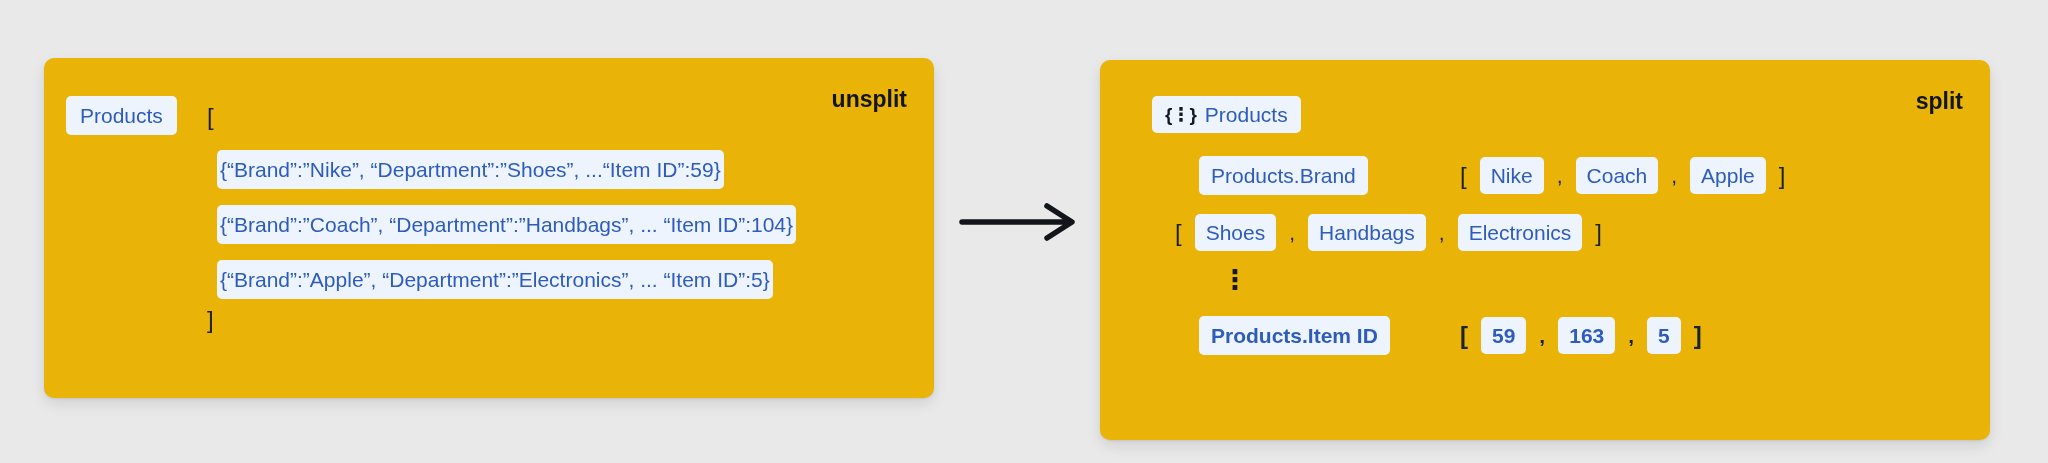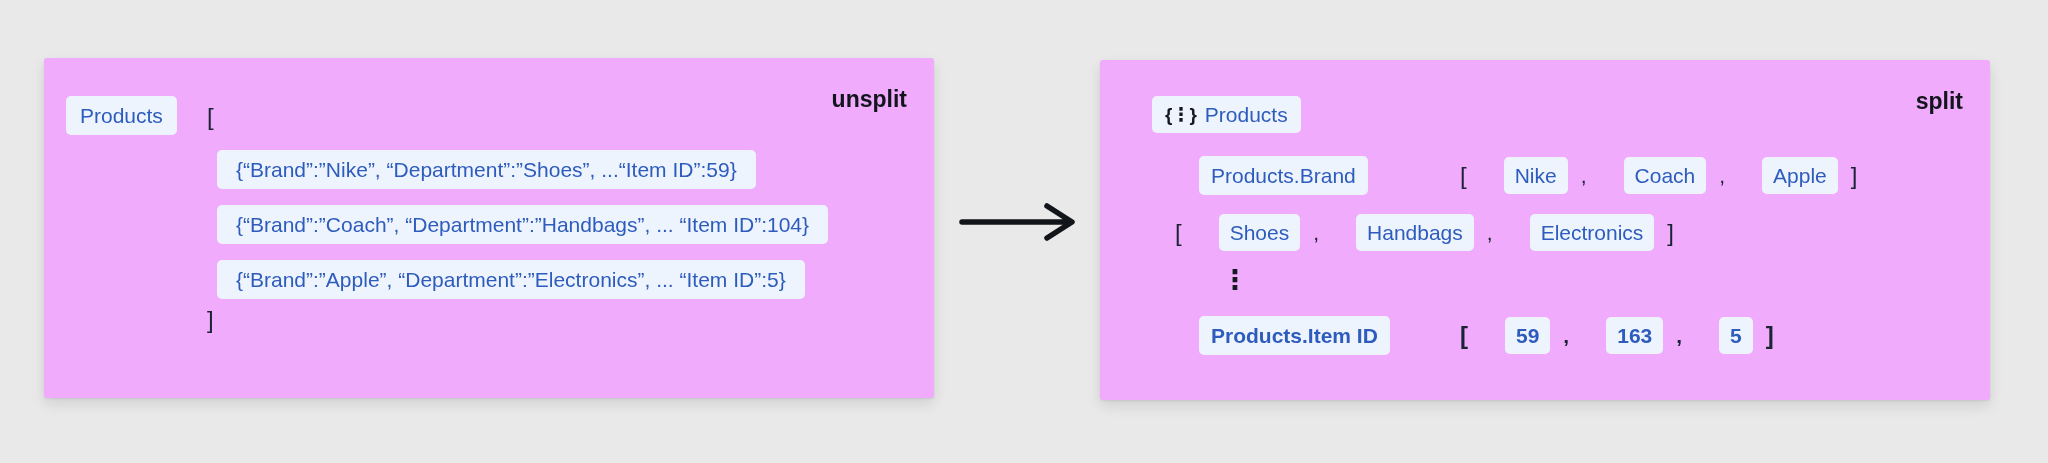--- a/index.html
+++ b/index.html
@@ -5,26 +5,26 @@
   html, body { margin: 0; padding: 0; }
   body {
     width: 2048px; height: 463px;
     background: #e9e9e9;
     font-family: "Liberation Sans", "DejaVu Sans", sans-serif;
     position: relative; overflow: hidden;
     color: #15191f;
   }
   .card {
     position: absolute;
-    background: #f0abfc;
-    border-radius: 3px;
+    background: #eab308;
+    border-radius: 10px;
     box-shadow: 0 1px 2px rgba(0,0,0,.08), 0 6px 14px rgba(0,0,0,.10);
   }
   .card-left  { left: 44px;   top: 58px; width: 890px; height: 340px; }
-  .card-right { left: 1100px; top: 60px; width: 890px; height: 340px; }
+  .card-right { left: 1100px; top: 60px; width: 890px; height: 380px; }
 
   .corner-label {
     position: absolute; top: 28px; right: 27px;
     font-size: 23px; font-weight: 700; color: #12161c;
   }
 
   .chip {
     background: #eef4fe; color: #2e5cbc;
     border-radius: 5px; font-size: 21px; line-height: 1.1;
     width: fit-content; white-space: nowrap;
@@ -32,41 +32,41 @@
   .collection-chip { position: absolute; left: 22px; top: 38px; padding: 8px 14px; }
 
   .bracket { color: #1a2233; font-size: 24px; line-height: 1; }
   .open-bracket-left  { position: absolute; left: 163px; top: 47px; }
   .close-bracket-left { position: absolute; left: 163px; top: 250px; }
 
   .doc-rows {
     position: absolute; left: 173px; top: 92px;
     display: flex; flex-direction: column; gap: 16px; align-items: flex-start;
   }
-  .doc-row { padding: 8px 19px; }
+  .doc-row { padding: 8px 3px; }
 
   .arrow-svg { position: absolute; left: 956px; top: 200px; }
 
   .header-chip {
     position: absolute; left: 52px; top: 36px; padding: 7px 13px;
     display: flex; align-items: center; gap: 9px;
   }
   .obj-icon {
     color: #15191f; font-size: 19px; font-weight: 700;
     letter-spacing: -1px; line-height: 1;
   }
 
   .split-row { position: absolute; left: 75px; display: flex; align-items: center; }
   .row-1 { top: 96px; }
   .row-2 { top: 154px; }
   .row-3 { top: 256px; font-weight: bold; }
   .field-col { width: 285px; flex: 0 0 285px; }
   .field-chip { display: inline-block; padding: 8px 12px; margin-left: 24px; }
   .values { display: flex; align-items: center; gap: 13px; font-size: 21px; }
-  .value-chip { padding: 7px 11px; margin-left: 24px; }
+  .value-chip { padding: 7px 11px; }
   .comma { color: #1a2233; font-size: 21px; }
 
   .vertical-ellipsis {
     position: absolute; left: 110px; top: 204px; width: 50px;
     text-align: center; font-size: 27px; font-weight: 700; color: #15191f;
     font-family: "DejaVu Sans", sans-serif;
   }
 </style>
 </head>
 <body>

